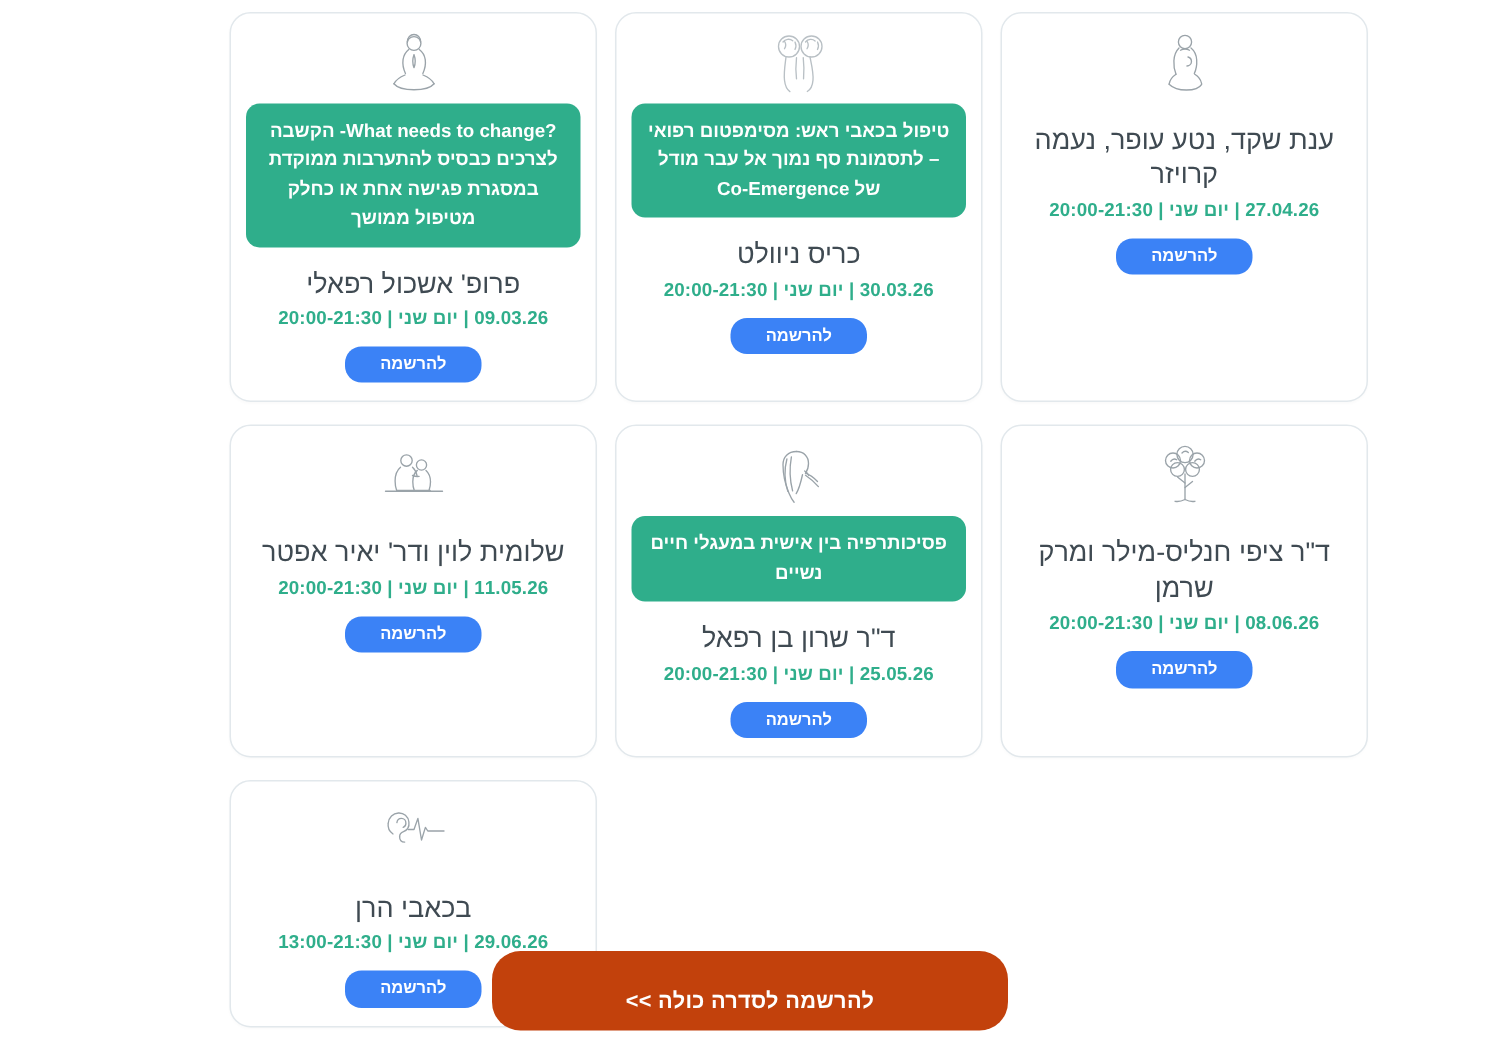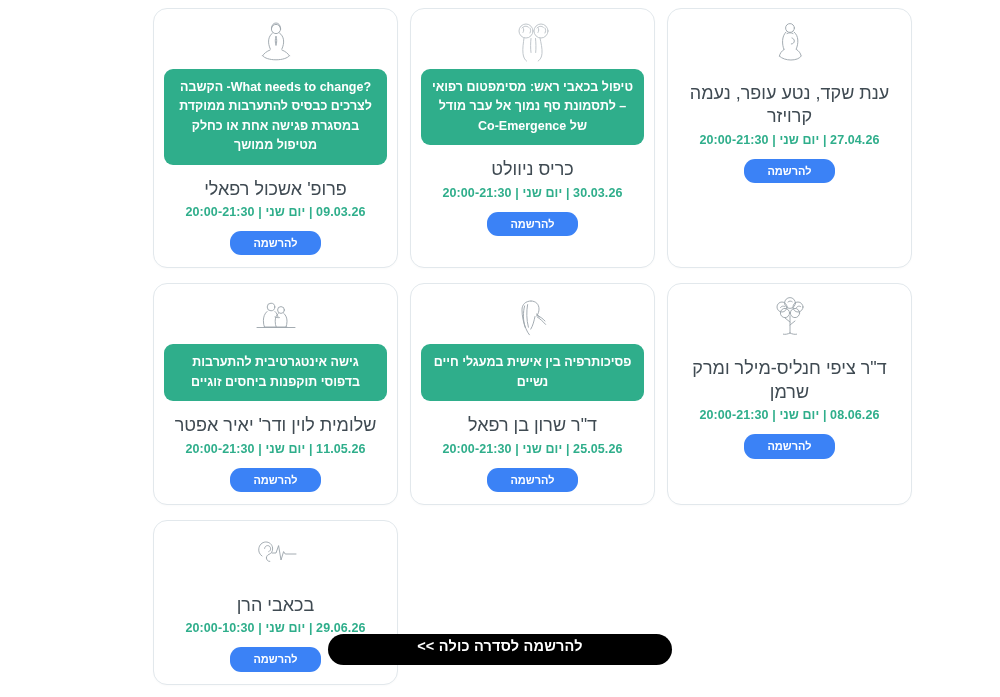--- a/index.html
+++ b/index.html
@@ -100,28 +100,28 @@
 
   .series-bar {
     position: absolute;
     left: 0; right: 0;
     top: 634px;
     display: flex;
     justify-content: center;
   }
   .series-button {
     width: 344px;
-    background: #000000;
+    background: #c2410c;
     color: #ffffff;
     border: none;
     border-radius: 19px;
     font-family: inherit;
     font-size: 14.5px;
     font-weight: bold;
-    padding: 4px 0 11px 0;
+    padding: 26px 0 11px 0;
     cursor: pointer;
     direction: rtl;
     letter-spacing: 0.2px;
   }
 
   
   .spacer-cell { width: 245px; }
 </style>
 </head>
 <body>
@@ -230,40 +230,39 @@
           <circle cx="32" cy="13" r="3.4"></circle>
           <path d="M18 14.5c-2.4 2-3.6 5.4-3.6 9.2 0 2.6.4 4.6 1 6.2"></path>
           <path d="M26 14.5c1.6 1.4 2.6 3.4 3 5.6"></path>
           <path d="M29.2 16.6c-2 1.6-3 4.4-3 7.6 0 2.4.4 4.4 1 5.8"></path>
           <path d="M35 16.6c2 1.8 3 4.4 3 7.6 0 2.2-.4 4.2-1 5.8"></path>
           <path d="M15.4 30h22.4"></path>
           <path d="M8 30.5h38"></path>
           <path d="M26 20c1.6.6 3 .8 4.4.6"></path>
         </svg>
       </div>
-      <div class="card-banner">גישה אינטגרטיבית להתערבות בדפוסי תוקפנות ביחסים זוגיים</div>
       <div class="card-speaker">שלומית לוין ודר' יאיר אפטר</div>
       <div class="card-date">11.05.26 | יום שני | 20:00-21:30</div>
       <button class="card-cta">להרשמה</button>
     </div>
 
     <div class="spacer-cell"></div>
     <div class="spacer-cell"></div>
 
     <div class="card">
       <div class="card-illo">
         <svg width="56" height="36" viewBox="0 0 56 36" fill="none" stroke="#9aa3a9" stroke-width="0.9" stroke-linecap="round" stroke-linejoin="round">
           <path d="M14 20c-2.4-1.6-3.6-4.4-3.2-7.2C11.2 9 14 6.2 17.6 6c3.6-.2 6.6 2.4 7 6 .4 3.4-1.6 5.6-3.6 6.4-1.6.6-2.6 1.8-2.6 3.4"></path>
           <path d="M16.6 12.4c.2-1.6 1.4-2.8 3-2.8 1.8 0 3 1.4 3 3.2 0 1.4-.8 2.4-1.8 2.8"></path>
           <path d="M18.4 21.8c0 2.2 1.4 3.6 3.4 3.6"></path>
           <path d="M24 17h4l2.6-7.4L33 24l2.6-8.4 1.6 2.4H48"></path>
         </svg>
       </div>
       <div class="card-speaker">בכאבי הרן</div>
-      <div class="card-date">29.06.26 | יום שני | 20:00-10:30</div>
+      <div class="card-date">29.06.26 | יום שני | 13:00-21:30</div>
       <button class="card-cta">להרשמה</button>
     </div>
 
   </div>
 
   <div class="series-bar">
     <button class="series-button">להרשמה לסדרה כולה  &gt;&gt;</button>
   </div>
 
 </div>

